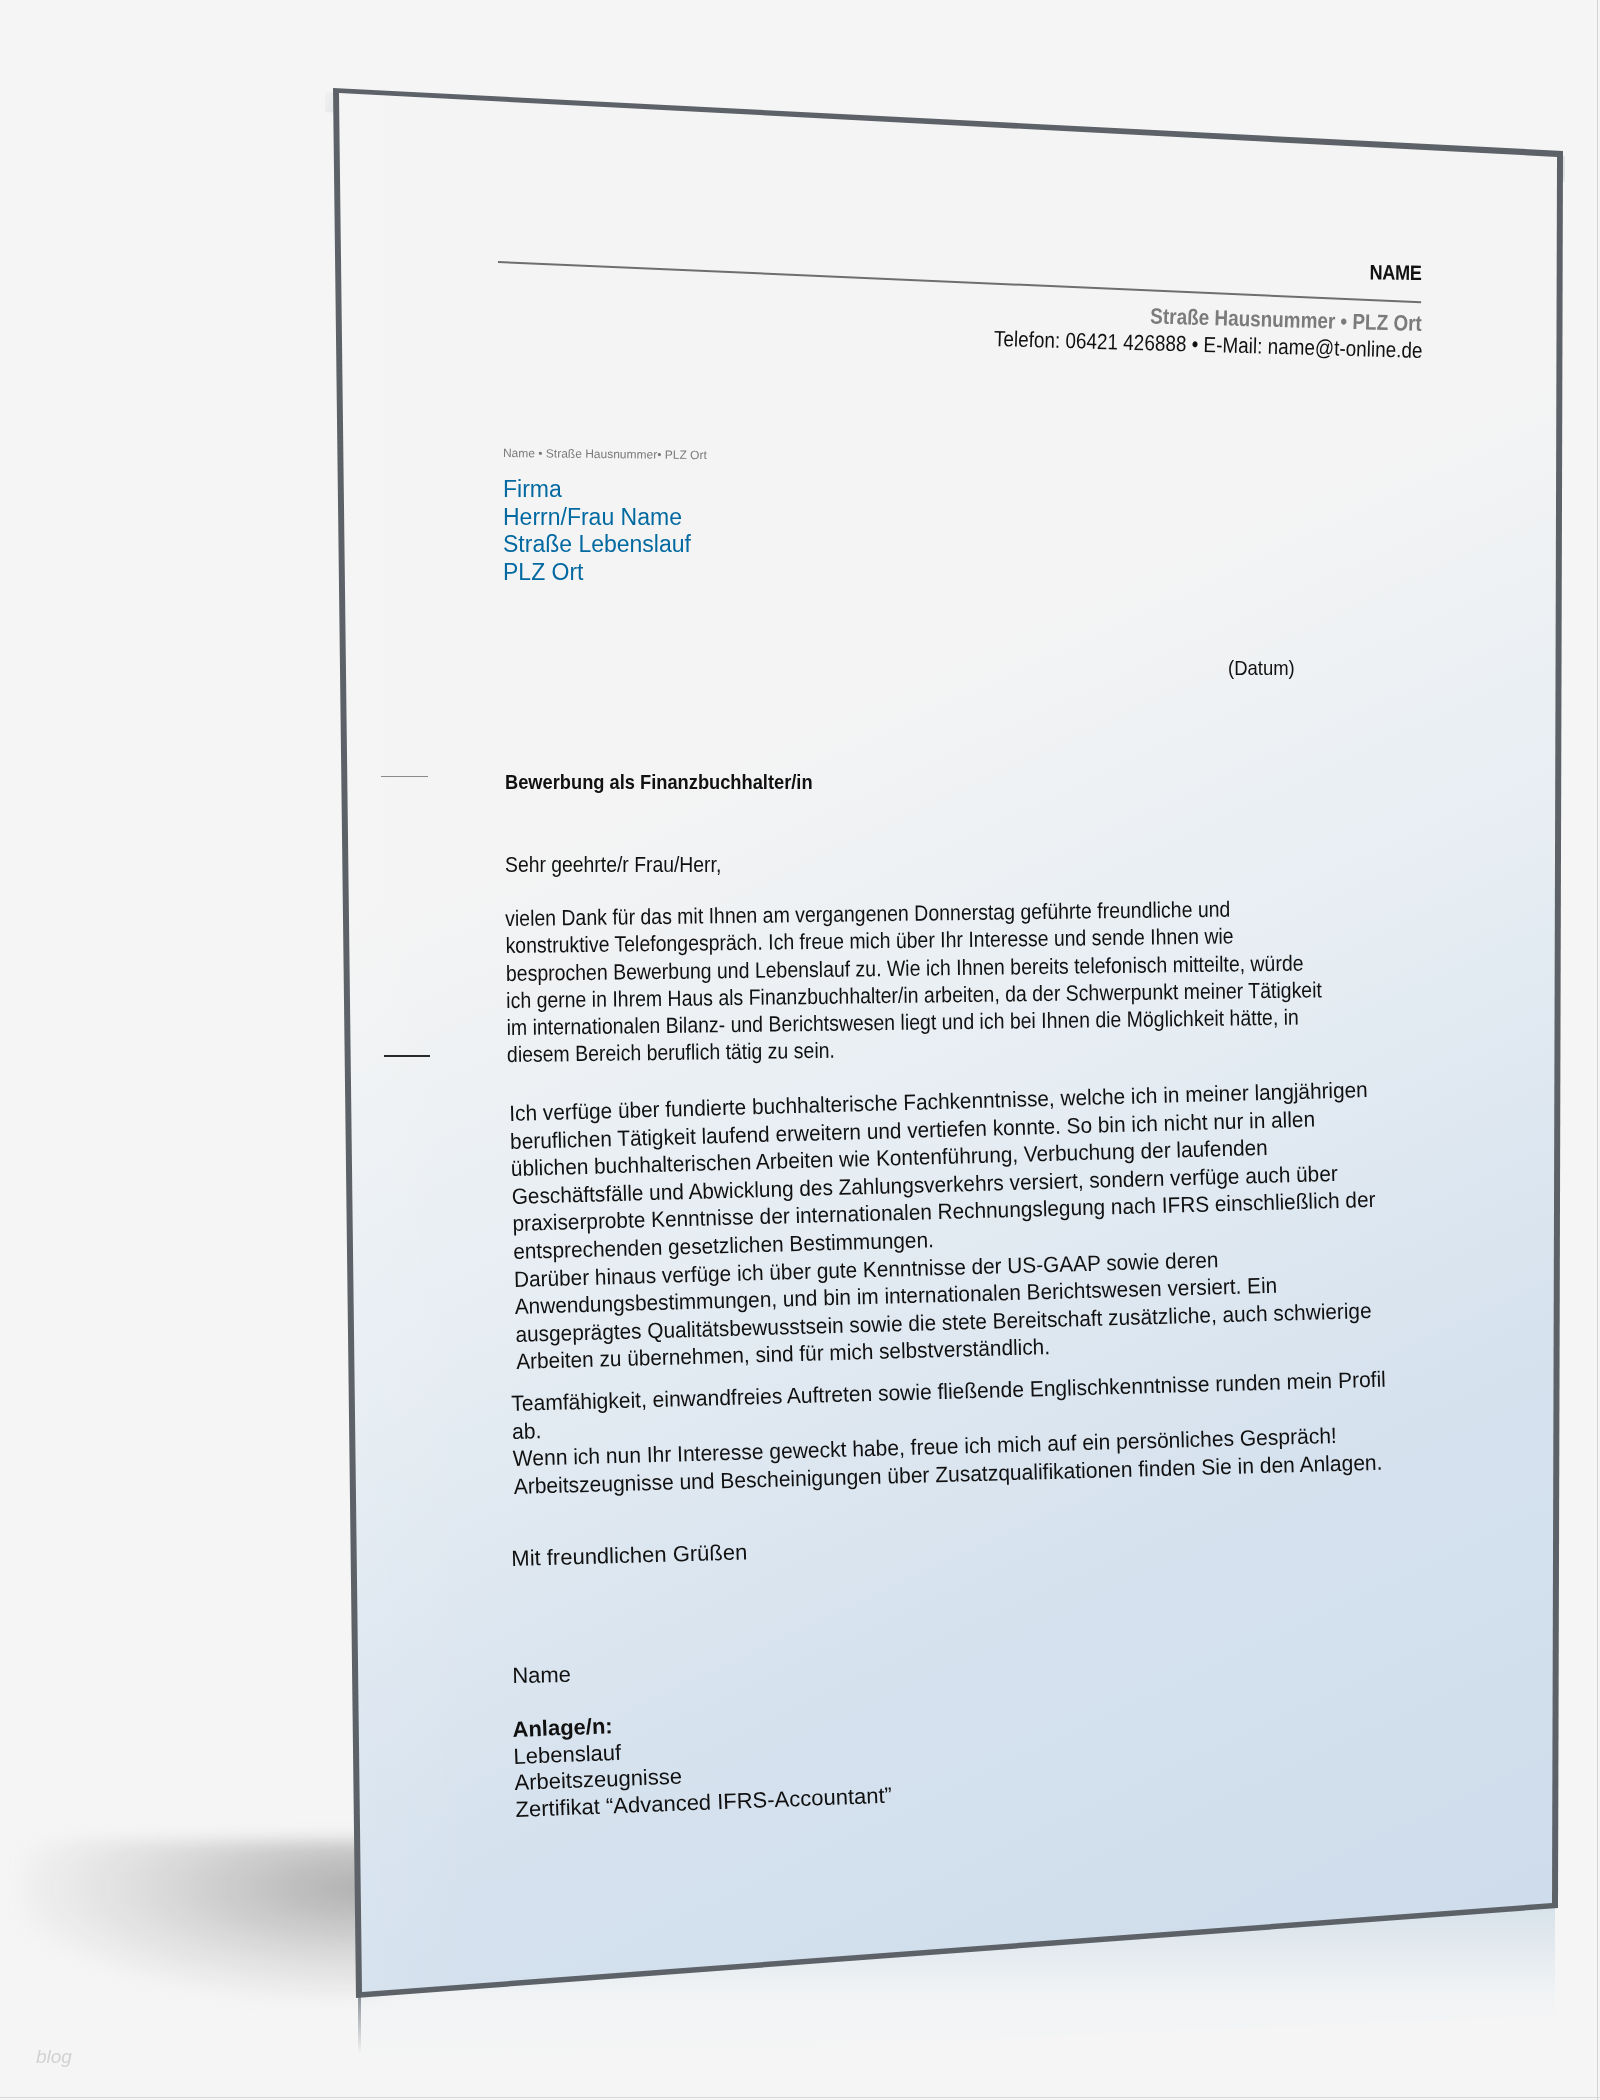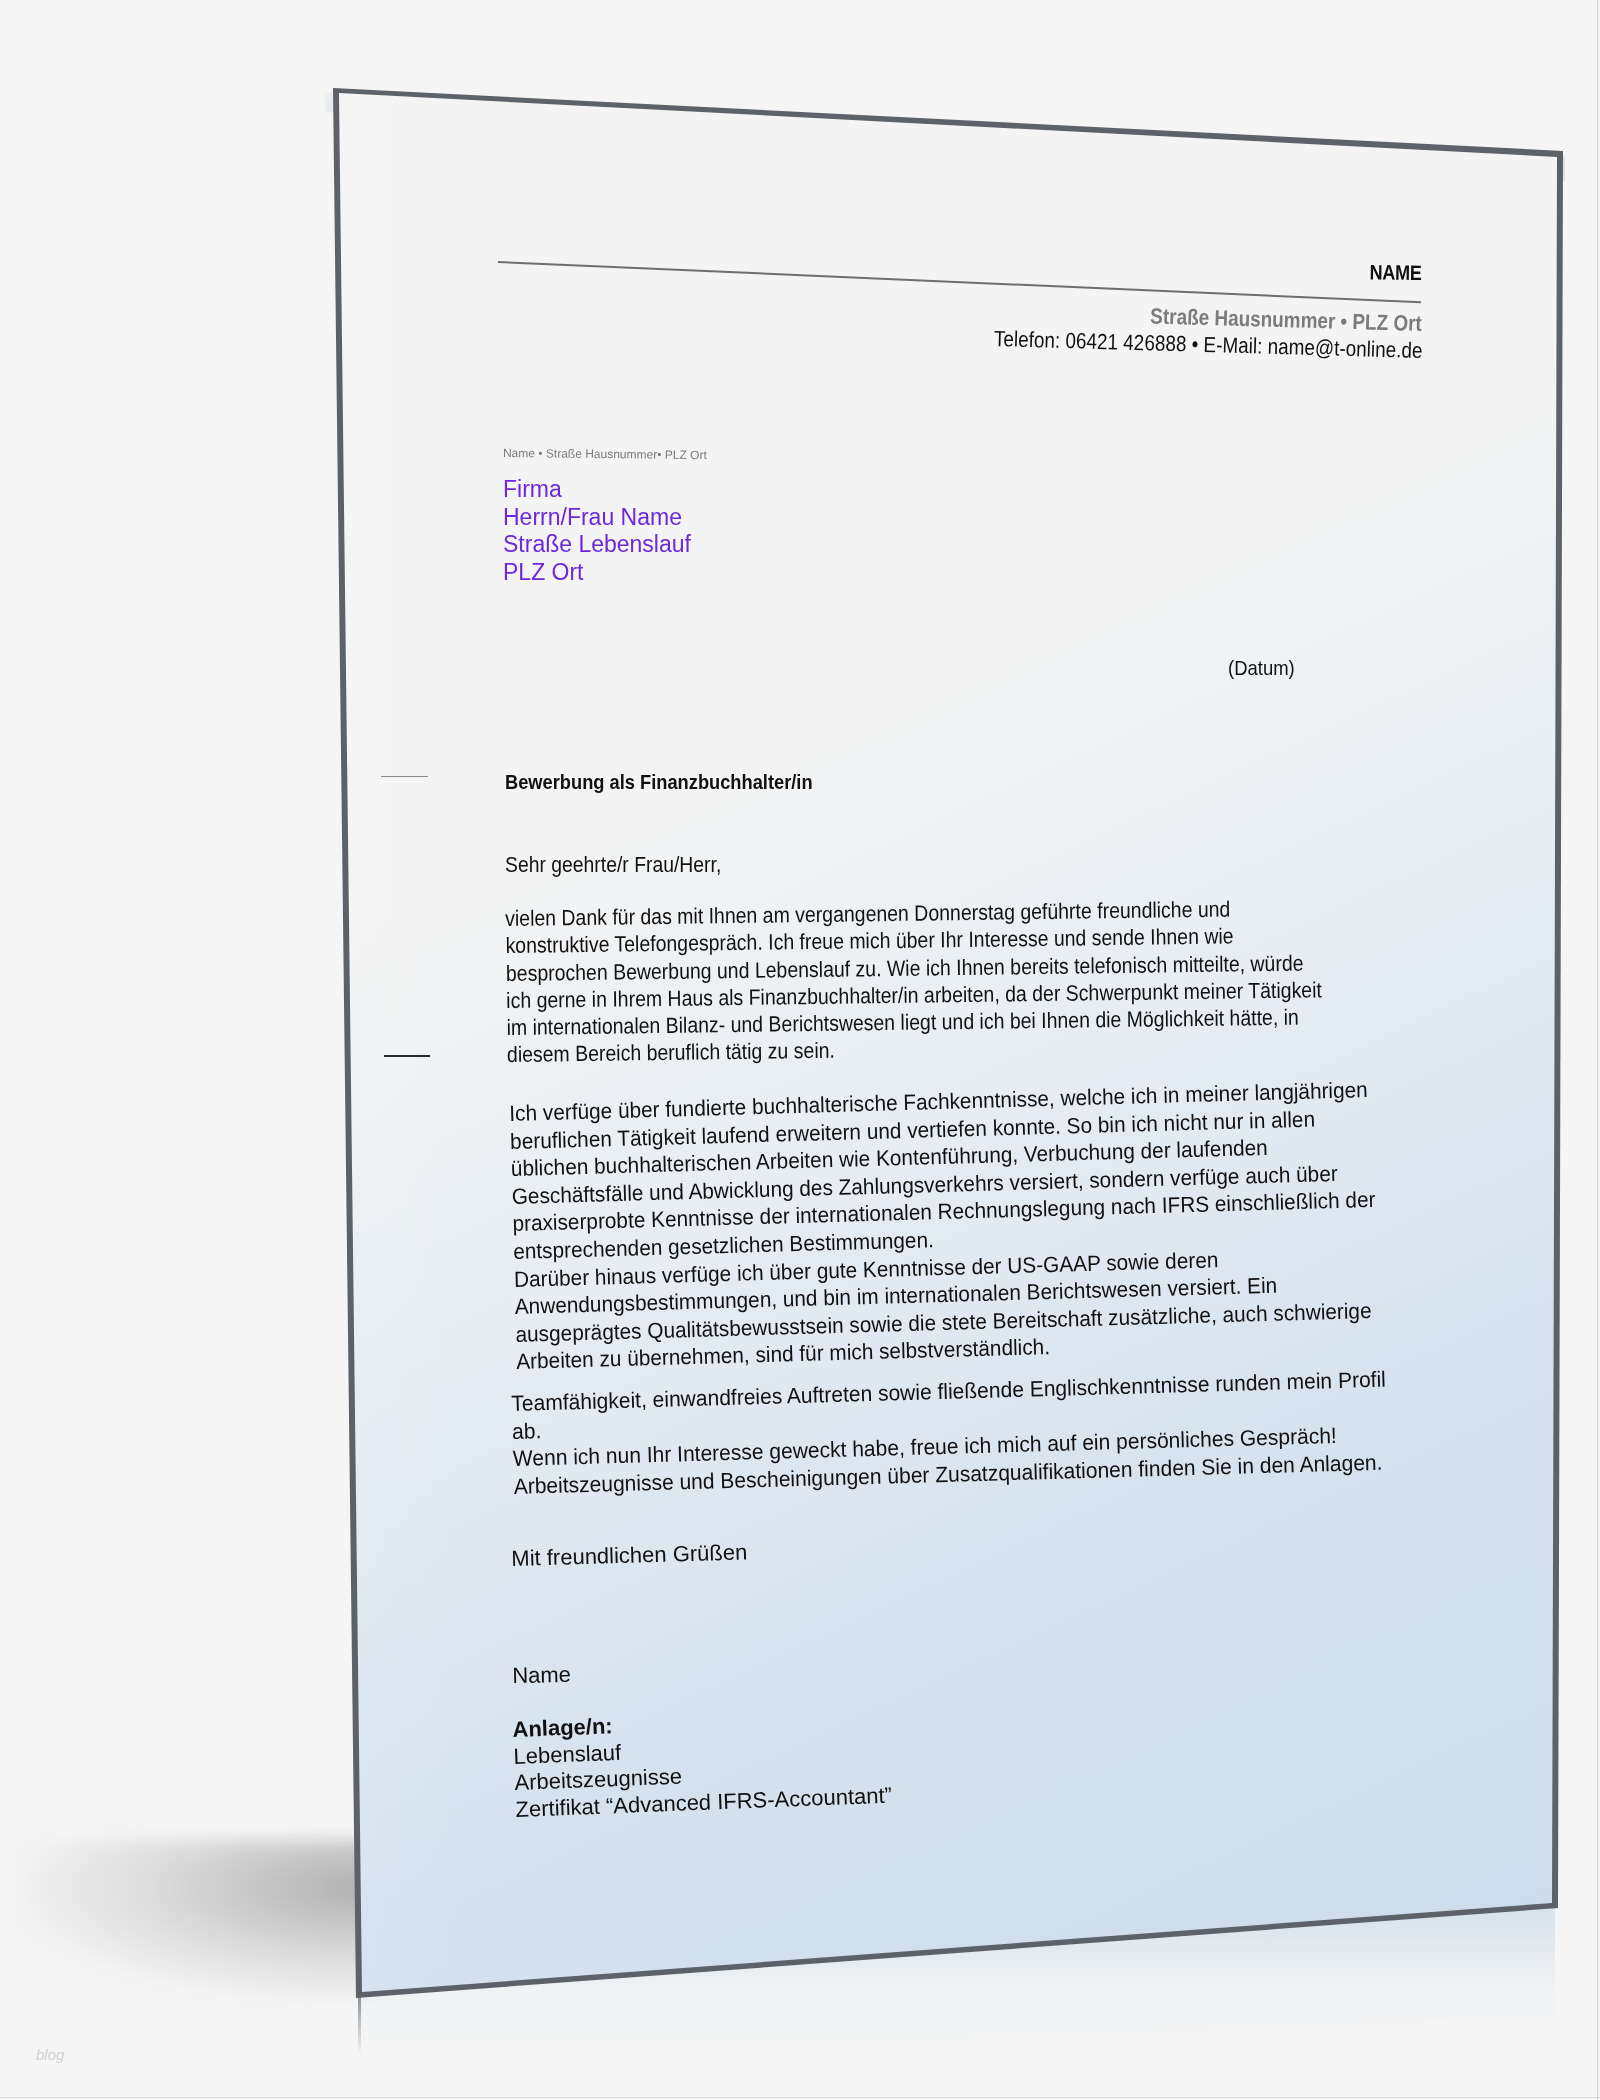--- a/index.html
+++ b/index.html
@@ -114,21 +114,21 @@
     
     .sender-line {
       left: 503px; top: 446px;
       font-size: 12px; color: #7a7a7a;
       transform: rotate(0.6deg);
       transform-origin: left center;
     }
     .recipient {
       left: 503px; top: 476px;
       font-size: 23px; line-height: 27.5px;
-      color: #6d28d9;
+      color: #0369a1;
     }
     .date {
       left: 1228px; top: 656px;
       font-size: 21px;
       transform: scaleX(0.88);
       transform-origin: left center;
     }
 
     
     .fold-mark-1 {
@@ -184,21 +184,21 @@
       left: 512px; top: 1717px;
       font-size: 22px; line-height: 26.5px;
       transform: rotate(-2.2deg);
       transform-origin: left top;
     }
     .enclosures .enc-title { font-weight: bold; }
     .line { display: block; }
 
     .watermark {
       left: 36px; top: 2046px;
-      font-size: 15px; color: #d2d2d2; font-style: italic;
+      font-size: 19px; color: #d2d2d2; font-style: italic;
     }
   </style>
 </head>
 <body>
 
 <div class="right-rule"></div>
 <div class="bottom-rule"></div>
 
 <div class="shadow-top"></div>
 <div class="shadow-left"></div>

